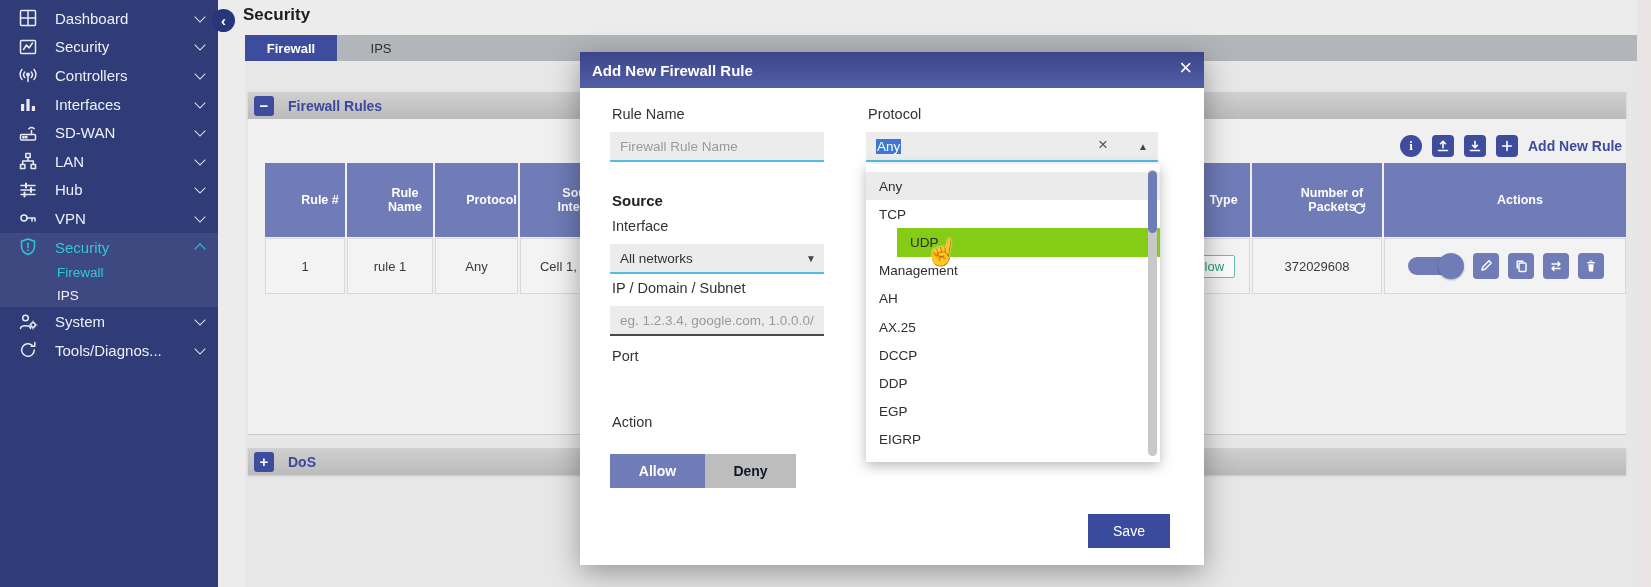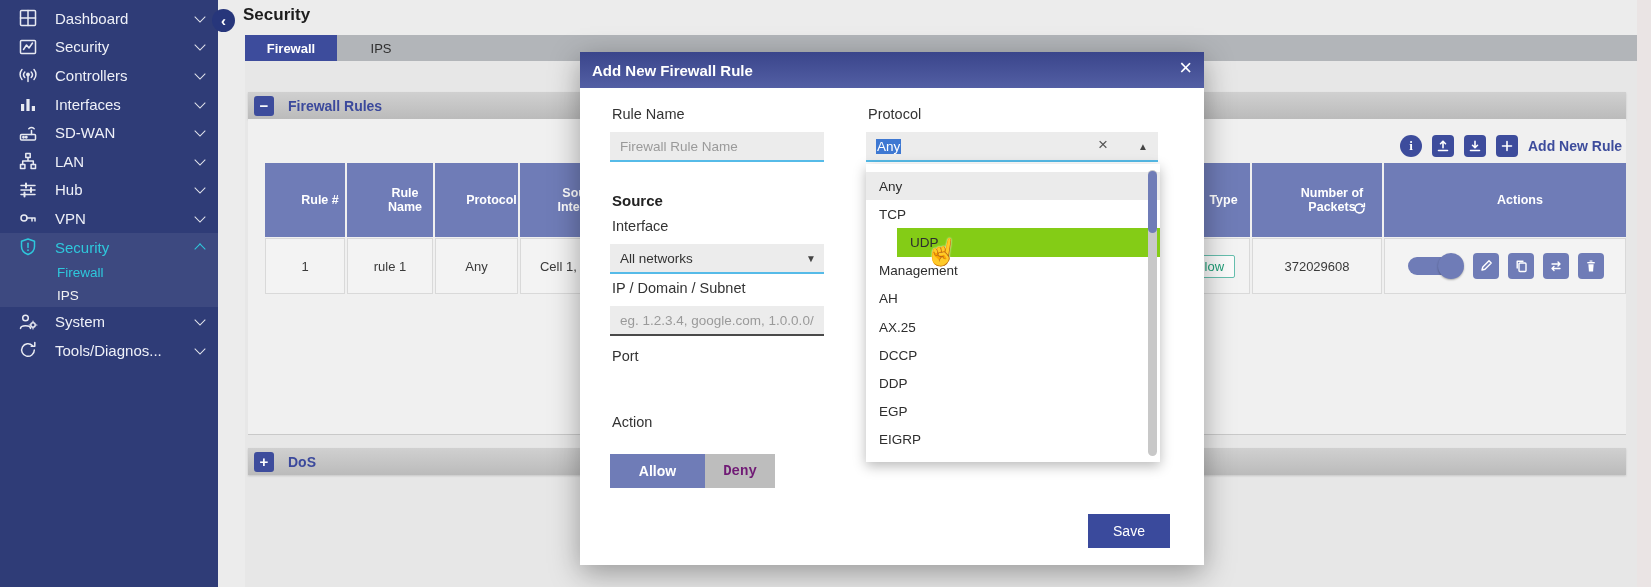--- a/index.html
+++ b/index.html
@@ -91,21 +91,21 @@
   #proto-caret{position:absolute;right:10px;top:9px;font-size:10px;color:#444;cursor:pointer;}
   #dropdown{position:absolute;left:286px;top:112px;width:294px;height:298px;background:#fff;z-index:55;
             box-shadow:0 4px 12px rgba(0,0,0,.28);padding-top:8px;box-sizing:border-box;}
   .dd-opt{height:28.2px;display:flex;align-items:center;padding-left:13px;font-size:13.5px;color:#2e2e2e;cursor:pointer;}
   .dd-opt.sel{background:#ebebeb;}
   .dd-opt.hov{background:#84cc16;margin-left:31px;}
   #dd-scroll{position:absolute;right:3px;top:6px;width:9px;height:286px;border-radius:5px;background:#c8c8c8;cursor:pointer;}
   #dd-thumb{position:absolute;left:0;top:1px;width:9px;height:62px;border-radius:5px;background:#6f7cb7;cursor:grab;}
   .seg{position:absolute;height:34px;display:flex;align-items:center;justify-content:center;font-size:14px;font-weight:bold;cursor:pointer;}
   #btn-allow{left:30px;top:402px;width:95px;background:#6f7cb7;color:#fff;}
-  #btn-deny{left:125px;top:402px;width:70px;background:#bdbdbd;color:#701a75;font-family:Liberation Mono, monospace;}
+  #btn-deny{left:125px;top:402px;width:91px;background:#bdbdbd;color:#0f172a;}
   #btn-save{left:508px;top:462px;width:82px;height:34px;background:#3a4a9c;color:#fff;font-size:14px;
             display:flex;align-items:center;justify-content:center;cursor:pointer;position:absolute;}
   #cursor{left:926px;top:236px;font-size:27px;color:#3c3c3c;z-index:90;transform:rotate(10deg);
           text-shadow:0 0 2px #fff;pointer-events:none;}
 </style>
 </head>
 <body>
 
 <nav id="sidebar" class="abs">
   <div class="sb-item">

